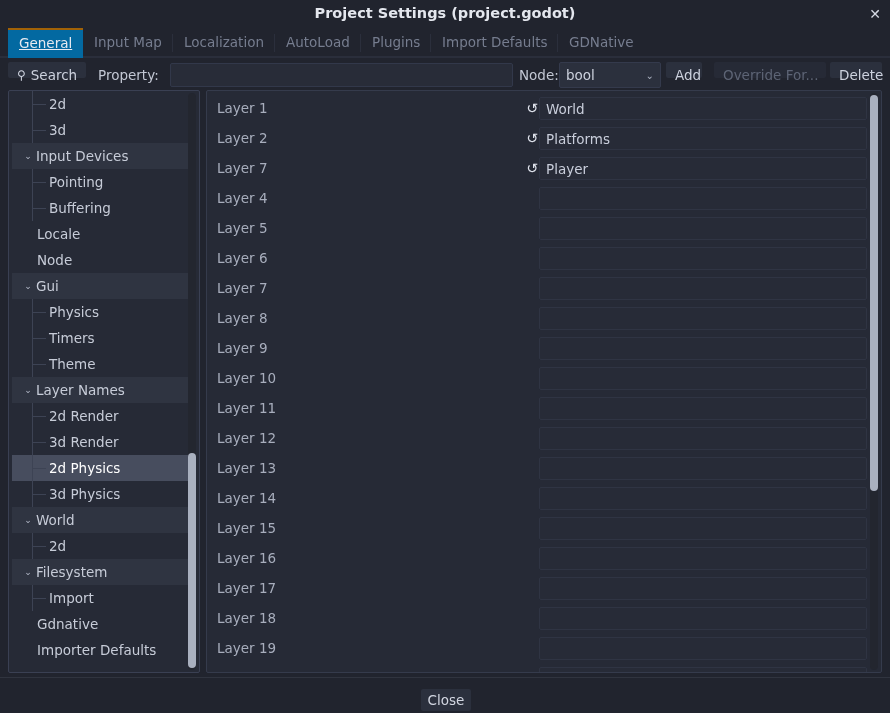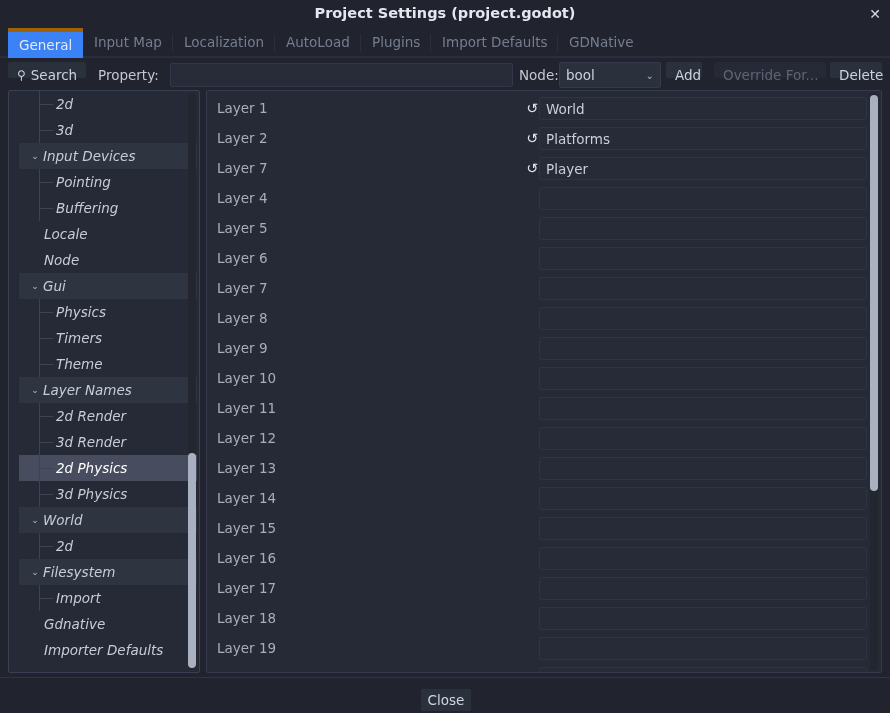--- a/index.html
+++ b/index.html
@@ -36,23 +36,24 @@
   .tabbar .underline {
     position: absolute; left: 0; bottom: 0; width: 890px; height: 2px;
     background: #2a2e3b;
   }
   .tab {
     position: absolute; top: 0; height: 30px; line-height: 29px;
     font-size: 13.5px; padding: 0 11px; color: #767d8f; cursor: pointer;
     white-space: nowrap;
   }
   .tab.active {
-    background: #3b82f6; color: #e6e9f0;
-    border-top: 4px solid #a16207;
+    background: #0369a1; color: #e6e9f0;
+    border-top: 2px solid #a16207;
     line-height: 27px;
+    text-decoration: underline;
   }
   .tab .tabsep {
     position: absolute; right: 0; top: 6px; width: 1px; height: 18px;
     background: #2b2f3c;
   }
 
   
   .toolbar {
     position: absolute; left: 0; top: 60px; width: 890px; height: 30px;
     background: #21242e;
@@ -84,21 +85,21 @@
   .tb-select .selval { flex: 1; }
   .tb-select .chev { font-size: 10px; color: #aab1c0; margin-left: 6px; }
   .search-icon { display: inline-block; margin-right: 5px; font-size: 12px; vertical-align: 1px; }
 
   
   .sidebar {
     position: absolute; left: 8px; top: 90px; width: 192px; height: 583px;
     background: #262a36; border: 1px solid #3a4053; border-radius: 2px;
     overflow: hidden;
   }
-  .tree { position: absolute; left: 10px; top: 0; width: 178px; font-style: italic; }
+  .tree { position: absolute; left: 3px; top: 0; width: 178px; }
   .tree-row {
     position: relative; height: 26px; line-height: 26px;
     font-size: 13.5px; white-space: nowrap; cursor: pointer;
     color: #c7ccd8;
   }
   .tree-row.parent { background: #2f3441; }
   .tree-row.selected { background: #474d5e; color: #ffffff; }
   .tree-row .arrow {
     position: absolute; left: 10px; top: 0; width: 12px;
     font-size: 9px; color: #b6bccb; text-align: center;

